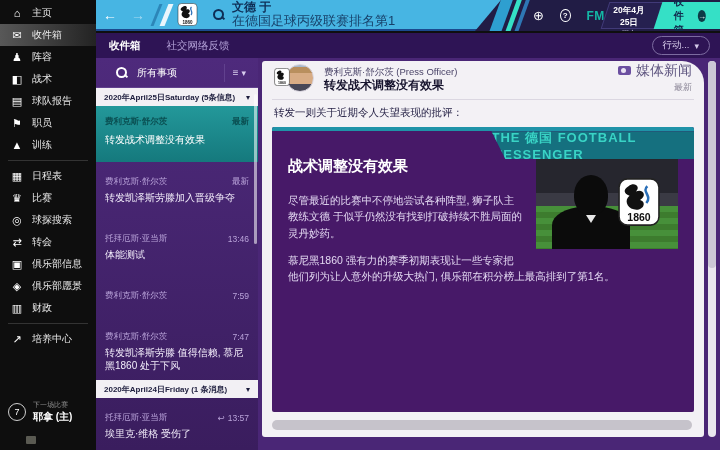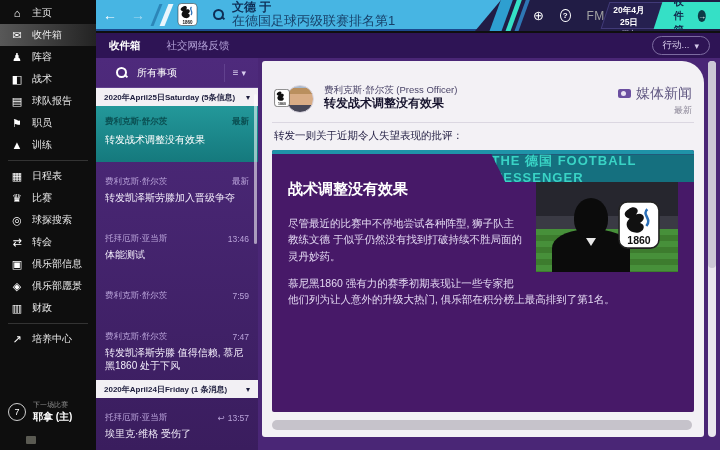--- a/index.html
+++ b/index.html
@@ -40,21 +40,21 @@
   .tb-sub { color:#174069; font-size:13px; }
   .tb-dark { position:absolute; right:0; top:0; height:31px; width:245px; background:#211c45;
     clip-path:polygon(26px 0,100% 0,100% 100%,0 100%); display:flex; align-items:center; overflow:hidden; }
   .deco { position:absolute; top:-4px; height:40px; transform:skewX(-20deg); }
   .d1 { left:20px; width:12px; background:#2e9fd0; }
   .d2 { left:36px; width:5px; background:#35e0c6; }
   .d3 { left:45px; width:4px; background:#2e77b5; }
   .glob { color:#fff; font-size:13px; margin-left:58px; }
   .help { width:13px; height:13px; border:1.5px solid #fff; border-radius:50%; color:#fff;
     font-size:8px; font-weight:700; display:flex; align-items:center; justify-content:center; margin-left:16px; }
-  .fm { color:#a3a3a3; font-size:12px; font-weight:400; letter-spacing:.5px; margin-left:16px; }
+  .fm { color:#14b8a6; font-size:12px; font-weight:700; letter-spacing:.5px; margin-left:16px; }
   .date-group { margin-left:auto; display:flex; height:27px; }
   .datebox { background:#262050; border:1px solid #413a78; transform:skewX(-18deg);
     padding:2px 10px; text-align:center; color:#fff; margin-right:-2px; }
   .datebox .in { transform:skewX(18deg); }
   .db-date { font-size:8.5px; font-weight:700; }
   .db-time { font-size:7.5px; color:#cfcae8; }
   .inbox-btn { background:#35e0c6; transform:skewX(-18deg); margin-right:-8px; padding:0 22px 0 16px;
     display:flex; align-items:center; gap:6px; }
   .inbox-btn .in { transform:skewX(18deg); display:flex; align-items:center; gap:6px; }
   .ib-label { color:#11294d; font-size:10px; font-weight:700; }
@@ -91,21 +91,21 @@
   .list-scroll { position:absolute; right:1px; top:36px; width:3px; height:150px;
     background:rgba(255,255,255,.55); border-radius:2px; }
 
   
   .main { position:absolute; left:258px; top:58px; width:462px; height:392px; background:#4a2676; }
   .card { position:absolute; left:4px; top:3px; width:442px; height:376px; background:#f3f1f5;
     border-radius:3px 22px 3px 3px; display:flex; flex-direction:column; overflow:hidden; }
   .vscroll { position:absolute; right:4px; top:3px; bottom:13px; width:8px; background:#e9e6ee; border-radius:4px; }
   .vscroll .thumb { width:100%; height:55%; background:#ccc8d6; border-radius:4px; }
 
-  .msg-head { display:flex; align-items:flex-start; padding:23px 12px 6px; }
+  .msg-head { display:flex; align-items:flex-end; padding:0 12px 6px; }
   .avatar-wrap { position:relative; width:42px; height:30px; flex:0 0 auto; }
   .head-badge { position:absolute; left:0; top:5px; width:16px; height:18px; z-index:2; }
   .avatar { position:absolute; left:12px; top:1px; width:28px; height:28px; border-radius:50%;
     border:1px solid #d8d4de; background:linear-gradient(180deg,#a8b9cc 0 8%,#b98f5e 8% 30%,#d8ac85 30% 74%,#474757 74%); }
   .mh-text { margin-left:8px; line-height:1.25; }
   .mh-sender { font-size:9.5px; color:#4a4468; }
   .mh-subject { font-size:12px; font-weight:700; color:#17142e; }
   .mh-meta { margin-left:auto; text-align:right; line-height:1.4; }
   .mh-cat { display:flex; align-items:center; justify-content:flex-end; gap:5px; color:#5f5680; font-size:14px; }
   .cam { width:13px; height:9px; background:#6b4fa0; border-radius:2px; position:relative; }

